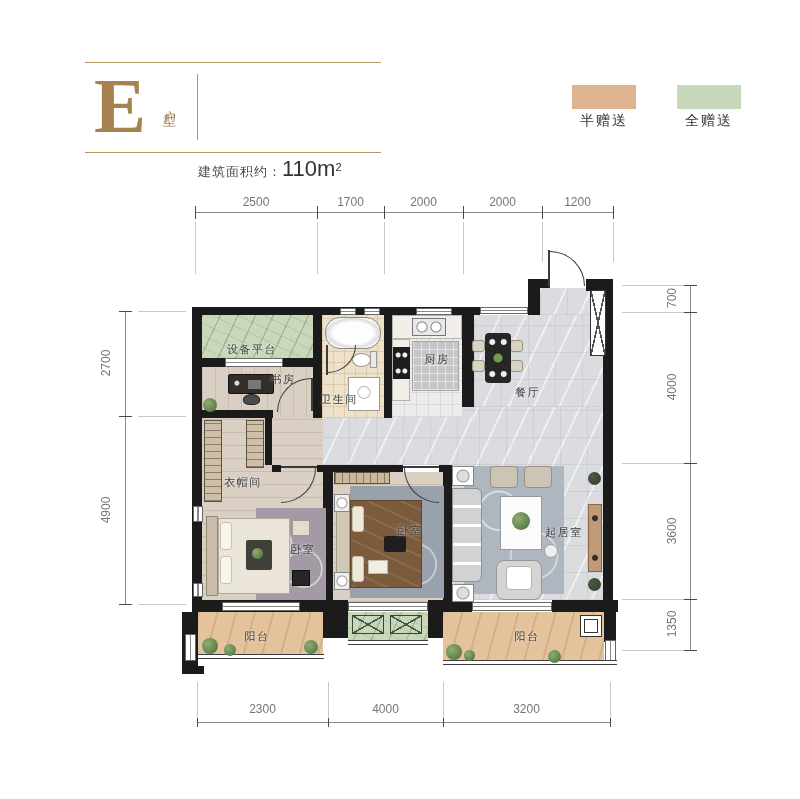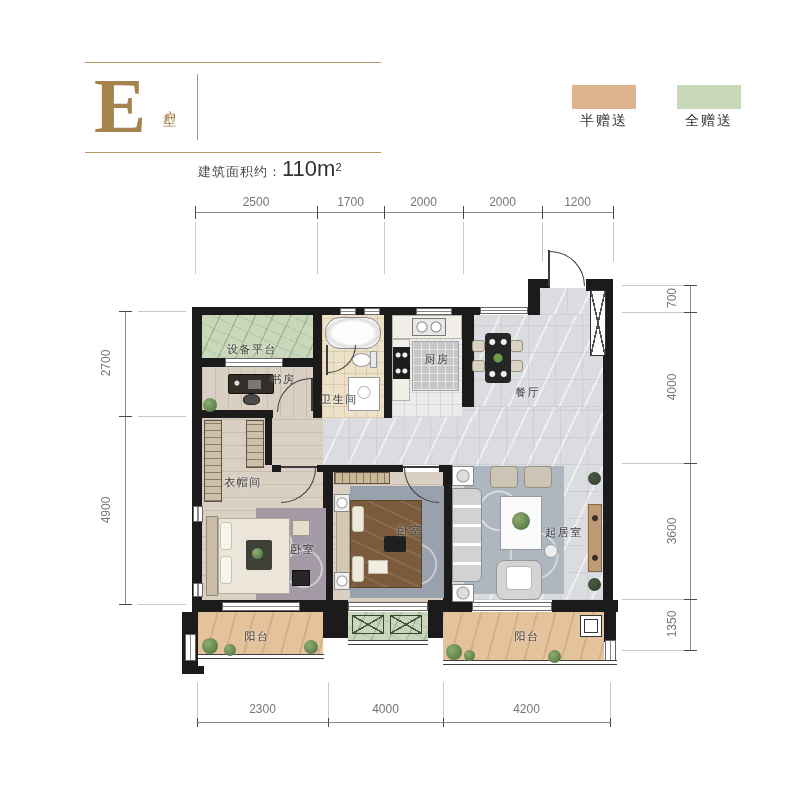--- a/index.html
+++ b/index.html
@@ -137,21 +137,21 @@
   <div class="abs tick" style="left:197px;top:714px;width:1px;height:13px;"></div>
   <div class="abs tick" style="left:328px;top:714px;width:1px;height:13px;"></div>
   <div class="abs tick" style="left:443px;top:714px;width:1px;height:13px;"></div>
   <div class="abs tick" style="left:610px;top:714px;width:1px;height:13px;"></div>
   <div class="abs ext" style="left:197px;top:682px;width:1px;height:36px;"></div>
   <div class="abs ext" style="left:328px;top:682px;width:1px;height:36px;"></div>
   <div class="abs ext" style="left:443px;top:682px;width:1px;height:36px;"></div>
   <div class="abs ext" style="left:610px;top:682px;width:1px;height:36px;"></div>
   <div class="abs dim-lbl" style="left:197px;top:702px;width:131px;">2300</div>
   <div class="abs dim-lbl" style="left:328px;top:702px;width:115px;">4000</div>
-  <div class="abs dim-lbl" style="left:443px;top:702px;width:167px;">4200</div>
+  <div class="abs dim-lbl" style="left:443px;top:702px;width:167px;">3200</div>
 
   <div class="abs z1 fl-marble" style="left:540px;top:288px;width:63px;height:27px;"></div>
   <div class="abs z1 fl-marble" style="left:474px;top:315px;width:129px;height:92px;"></div>
   <div class="abs z1 fl-marble" style="left:452px;top:407px;width:151px;height:193px;"></div>
   <div class="abs z1 fl-marble" style="left:268px;top:417px;width:206px;height:48px;"></div>
   <div class="abs z1 fl-green" style="left:202px;top:315px;width:111px;height:45px;"></div>
   <div class="abs z1 fl-wood-v" style="left:202px;top:360px;width:111px;height:57px;"></div>
   <div class="abs z1 fl-bath" style="left:322px;top:315px;width:62px;height:103px;"></div>
   <div class="abs z1 fl-kitchen" style="left:392px;top:315px;width:70px;height:102px;"></div>
   <div class="abs z1 fl-wood-h" style="left:202px;top:417px;width:121px;height:185px;"></div>

